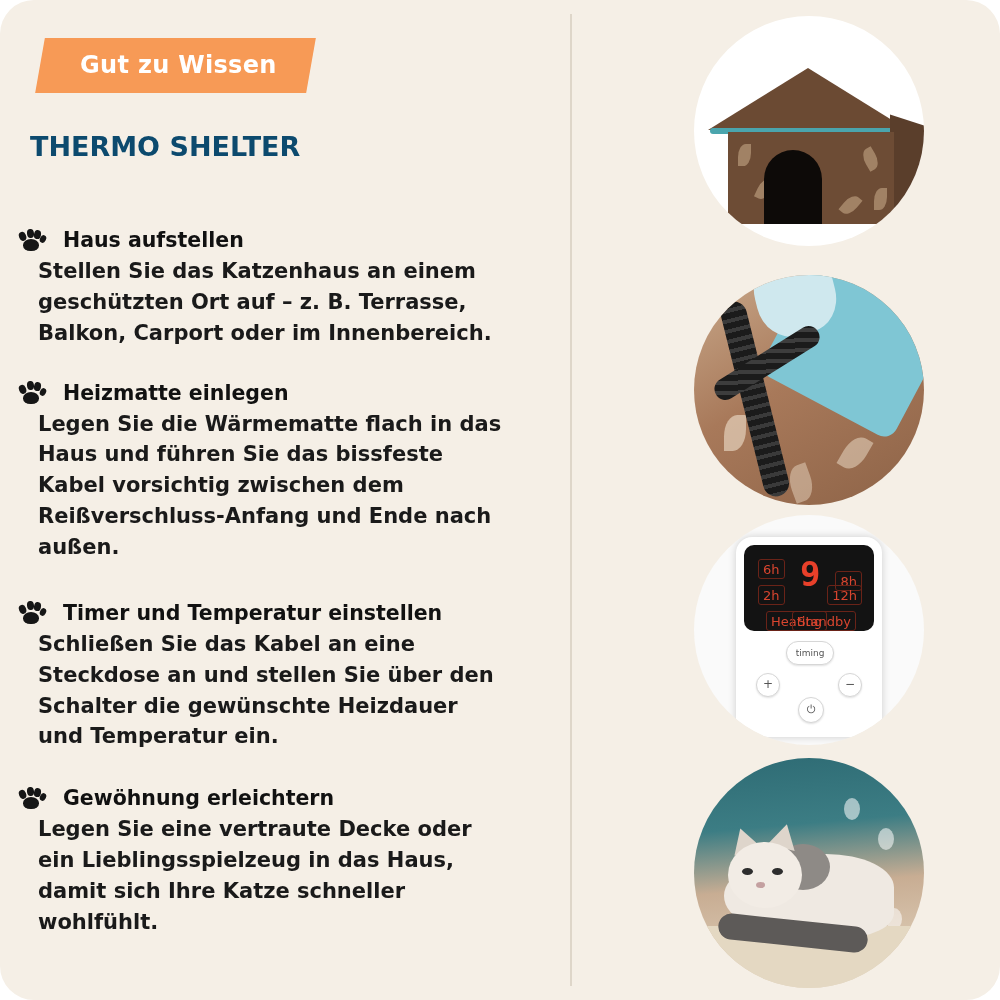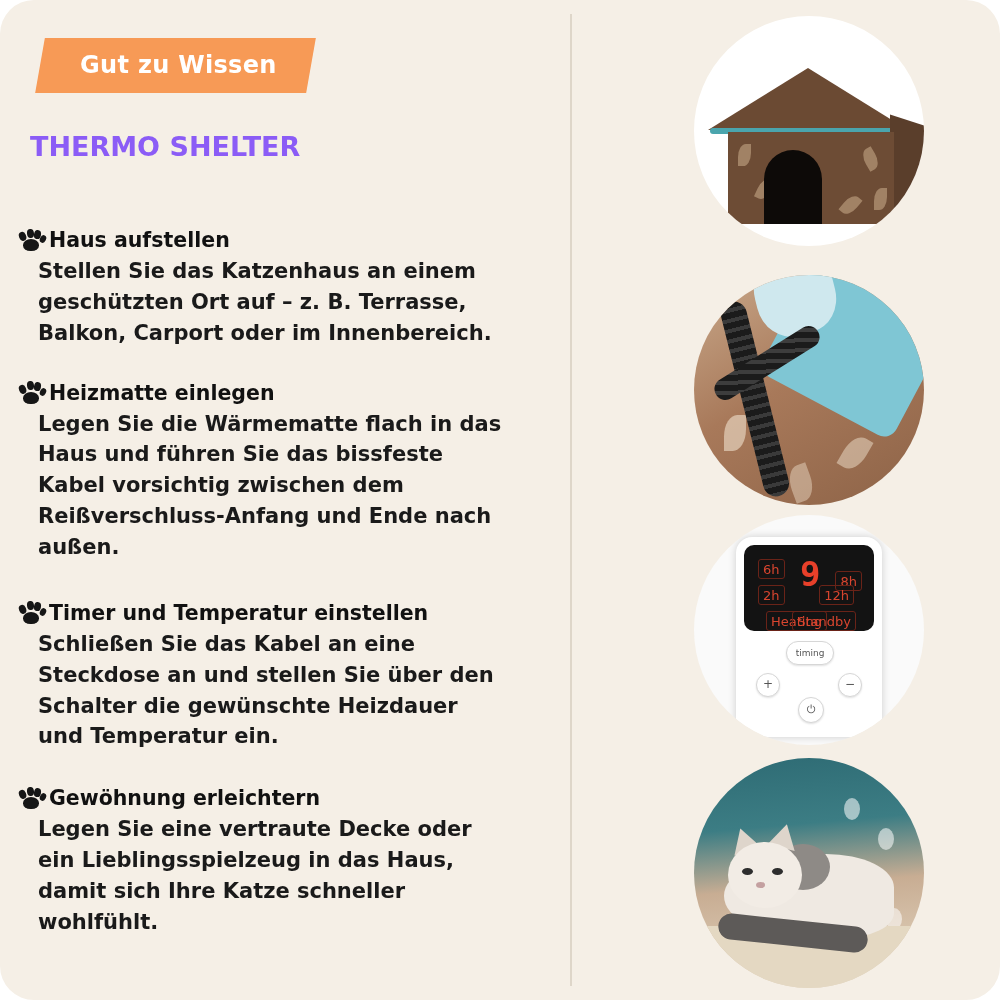--- a/index.html
+++ b/index.html
@@ -47,38 +47,38 @@
   }
   .badge span {
     display: inline-block;
     transform: skewX(10deg);
   }
   .title {
     position: absolute;
     left: 30px;
     top: 128px;
     width: 520px;
-    color: #8b5cf6;
+    color: #0c4a6e;
     font-size: 27px;
     font-weight: bold;
     line-height: 1.42;
   }
   .steps {
     position: absolute;
     left: 18px;
     top: 228px;
     width: 530px;
   }
   .step {
     margin-bottom: 26px;
   }
   .step-head {
     display: flex;
     align-items: flex-start;
-    gap: 5px;
+    gap: 19px;
   }
   .paw {
     width: 26px;
     height: 24px;
     flex: 0 0 26px;
     position: relative;
   }
   .paw i {
     position: absolute;
     background: #161616;
@@ -412,21 +412,21 @@
     </div>
 
     <div class="photo photo-3">
       <div class="ph3-bg"></div>
       <div class="ctrl">
         <div class="ctrl-screen">
           <div class="digit">9</div>
           <div class="lbl box" style="left:14px; top:14px;">6h</div>
           <div class="lbl box" style="right:12px; top:26px;">8h</div>
           <div class="lbl box" style="left:14px; top:40px;">2h</div>
-          <div class="lbl box" style="right:20px; top:40px;">12h</div>
+          <div class="lbl box" style="right:12px; top:40px;">12h</div>
           <div class="lbl box" style="left:22px; top:66px;">Heating</div>
           <div class="lbl box" style="right:18px; top:66px;">Standby</div>
         </div>
         <div class="ctrl-btn" style="left:50px; top:104px; width:46px; height:22px; border-radius:12px; line-height:22px;">timing</div>
         <div class="ctrl-btn" style="left:20px; top:136px; width:22px; height:22px; line-height:21px; font-size:12px;">+</div>
         <div class="ctrl-btn" style="right:20px; top:136px; width:22px; height:22px; line-height:21px; font-size:12px;">−</div>
         <div class="ctrl-btn" style="left:62px; top:160px; width:24px; height:24px; line-height:23px; font-size:11px;">⏻</div>
       </div>
     </div>
 

